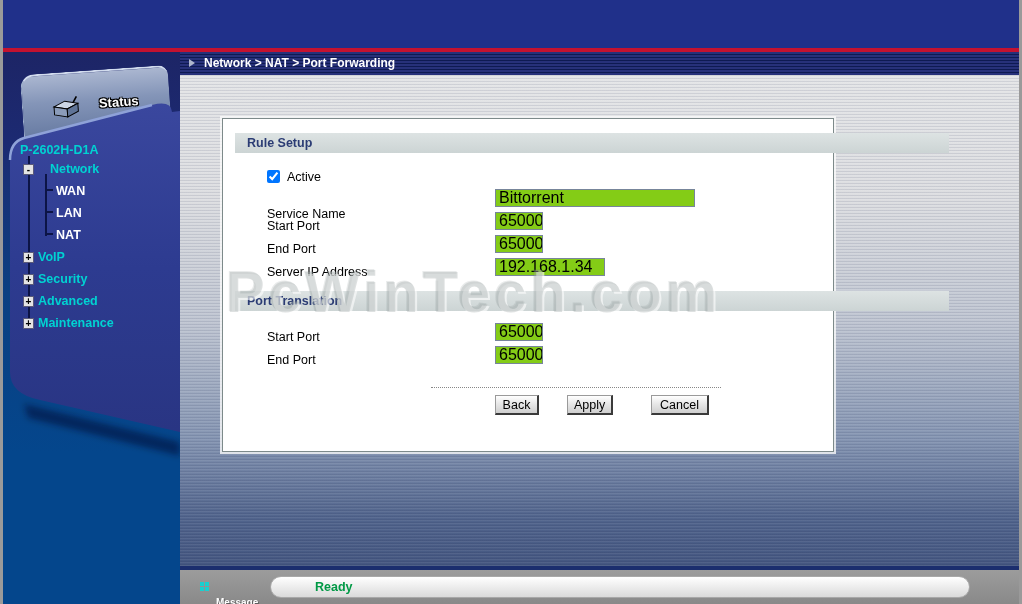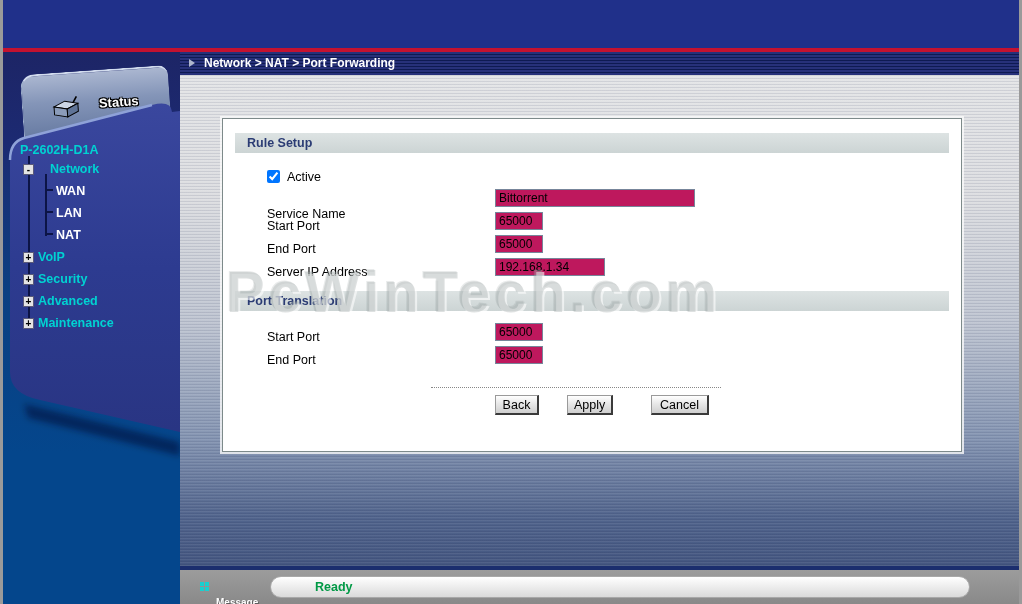--- a/index.html
+++ b/index.html
@@ -53,28 +53,28 @@
   .tree-vline { position:absolute; background:#0c1446; width:2px; }
   .tree-hline { position:absolute; background:#0c1446; height:2px; }
 
   
   #contentbg { left:180px; top:75px; width:842px; height:493px;
     background:
       repeating-linear-gradient(180deg, rgba(20,30,70,0.10) 0 1px, rgba(255,255,255,0.06) 1px 2px, transparent 2px 3px),
       linear-gradient(180deg,#e4e5e7 0%,#dddee1 25%,#c0c6d2 50%,#8595b2 74%,#51648c 90%,#445680 100%); }
 
   
-  #panel { left:222px; top:118px; width:740px; height:334px; background:#fff;
+  #panel { left:222px; top:118px; width:612px; height:334px; background:#fff;
     border:1px solid #7d8a8a; box-shadow:0 0 0 2px rgba(250,250,250,0.8); }
   .sec-bar { position:absolute; left:12px; width:714px; height:20px;
     background:linear-gradient(180deg,#dde3e3,#ccd4d4);
     color:#2b3c74; font-weight:bold; font-size:12.5px; line-height:20px; padding-left:12px; }
   .frm-label { position:absolute; left:44px; font-size:12.5px; color:#000; white-space:nowrap; }
   .frm-input { position:absolute; left:272px; height:18px; border:1px solid #77859a;
-    font-size:12px; padding-left:3px; background:#be185d; color:#000;
+    font-size:16px; padding-left:3px; background:#84cc16; color:#000;
     font-family:"Liberation Sans", sans-serif; }
   #active-checkbox { position:absolute; left:44px; top:51px; width:13px; height:13px; cursor:pointer; }
   #dotted-sep { position:absolute; left:208px; top:268px; width:290px; border-top:1px dotted #888; }
   .btn { position:absolute; top:276px; height:20px; font-size:12.5px; cursor:pointer;
     background:linear-gradient(180deg,#ffffff 0%,#e8e8e8 45%,#cfcfcf 100%);
     border:1px solid #9a9a9a; border-right:2px solid #3a3a3a; border-bottom:2px solid #3a3a3a;
     font-family:"Liberation Sans", sans-serif; padding:0 6px; }
 
   
   #watermark { left:226px; top:258px; width:600px; z-index:50; pointer-events:none;

